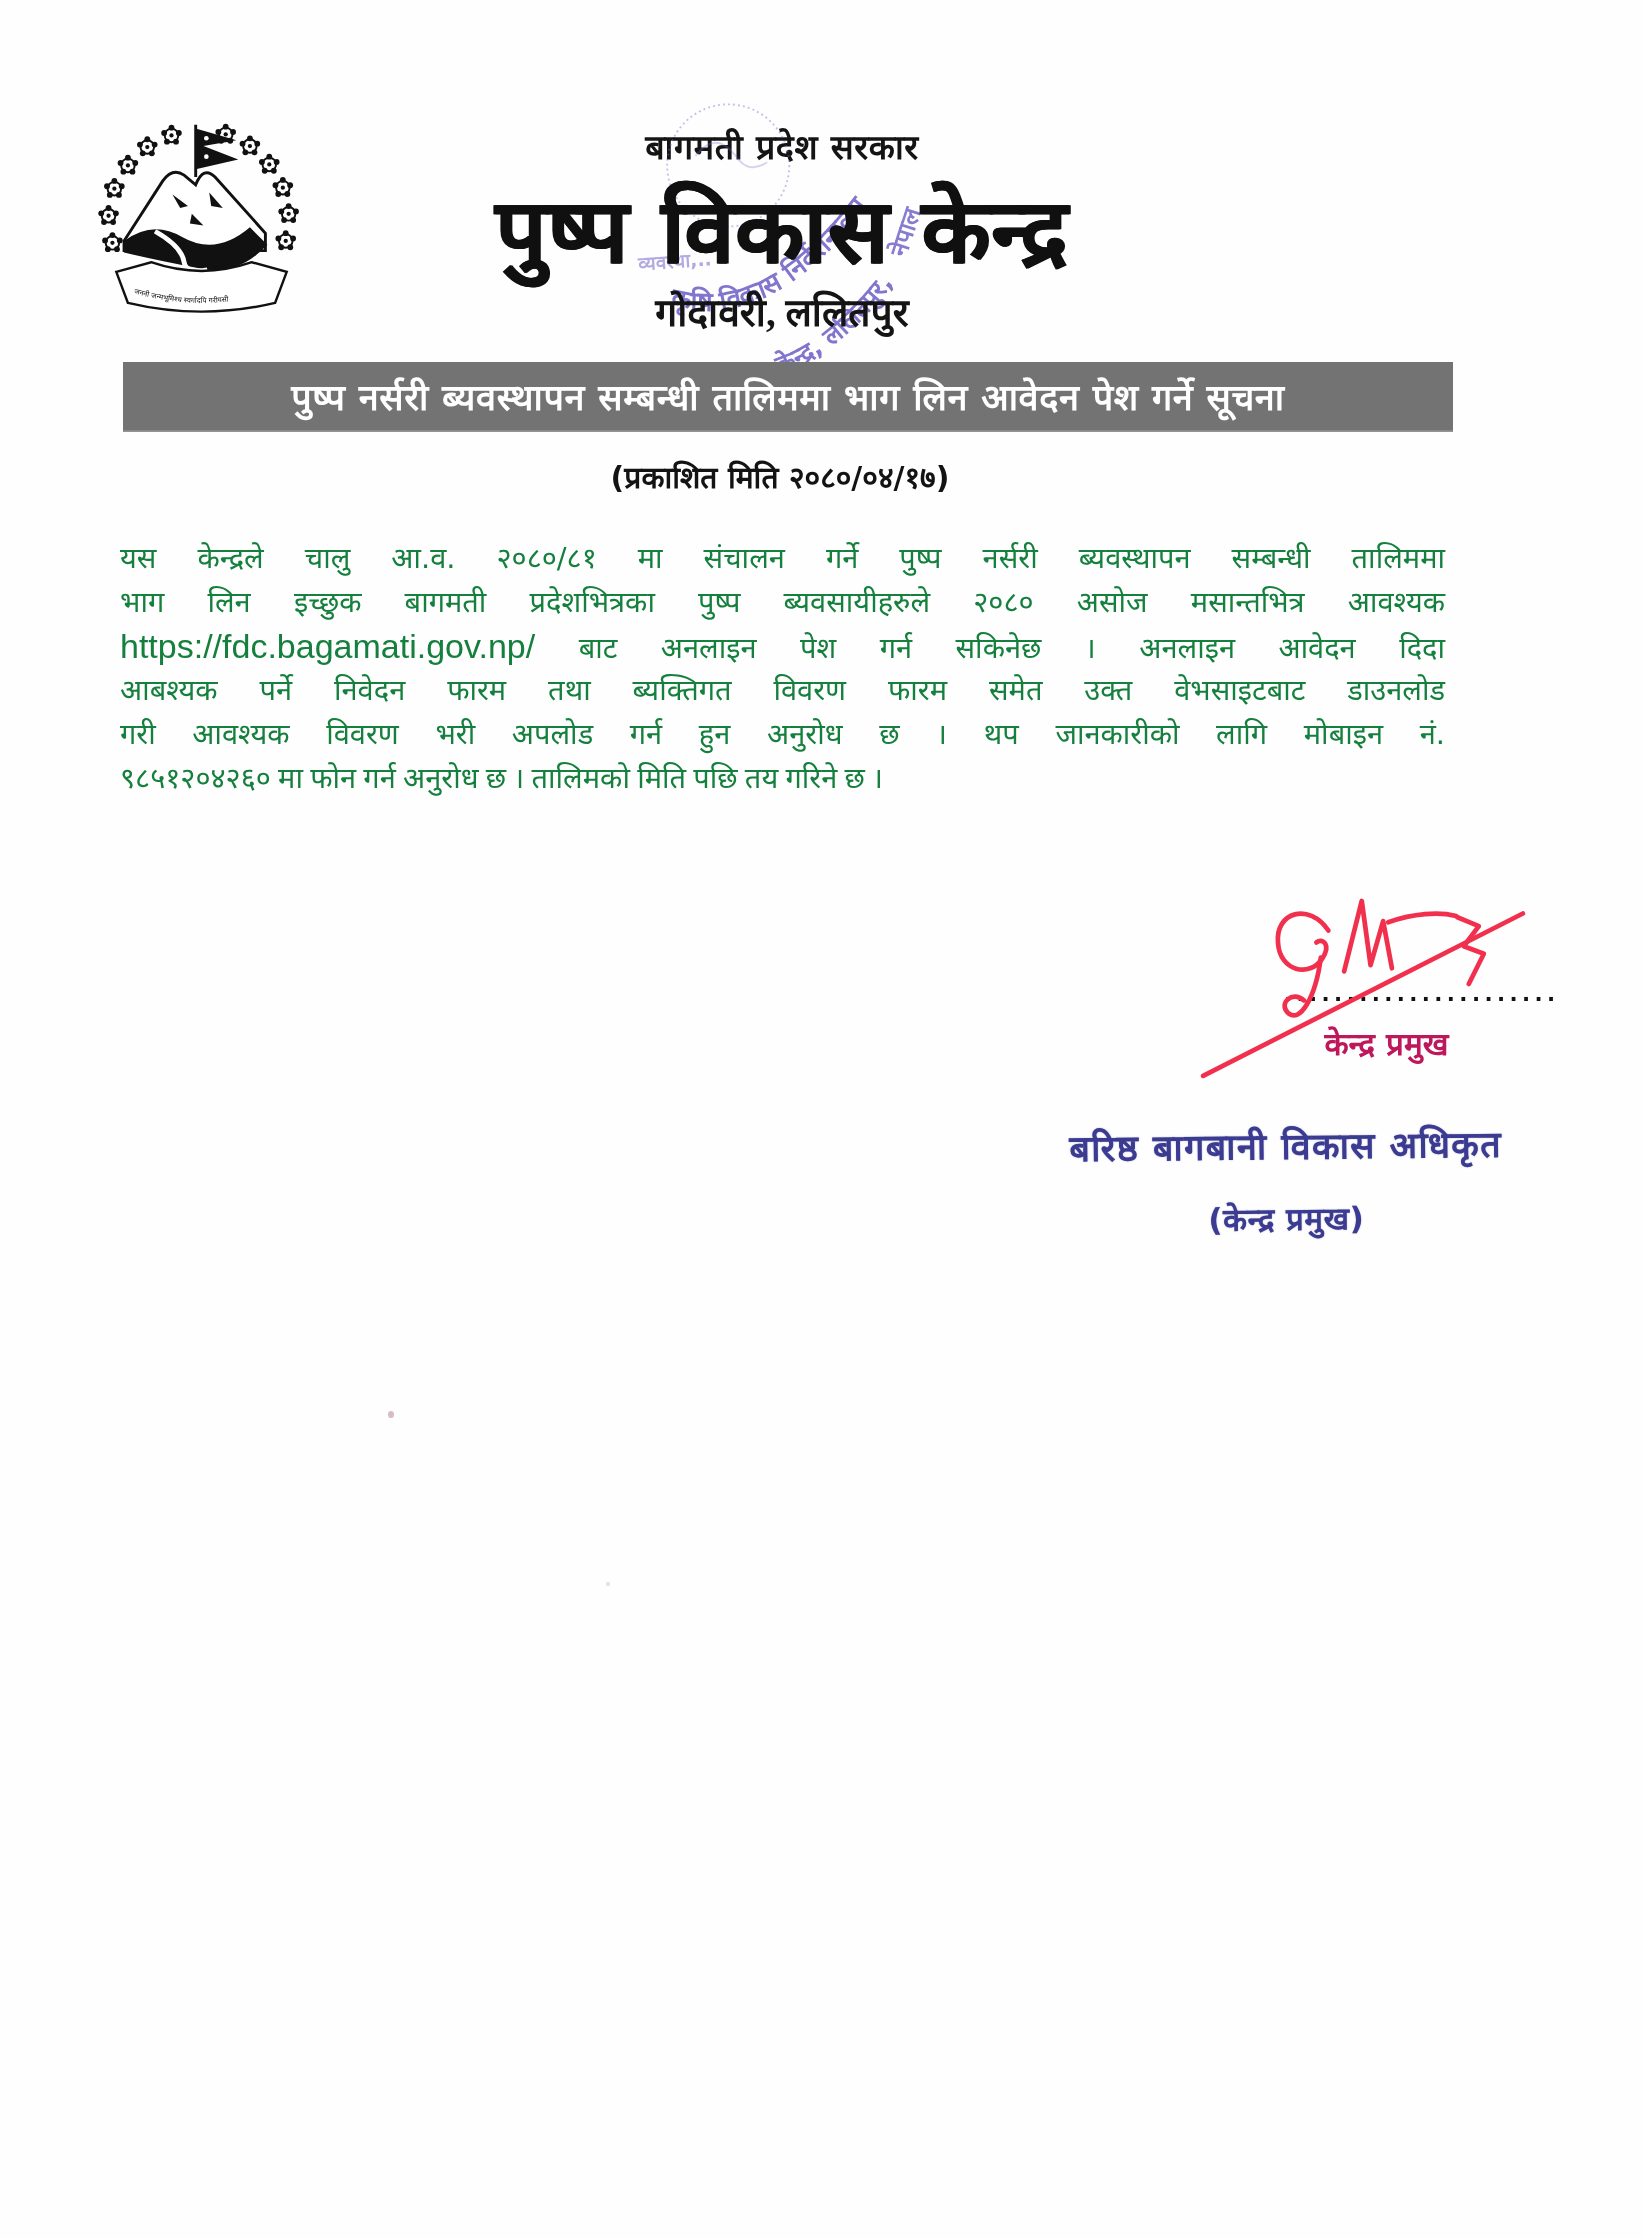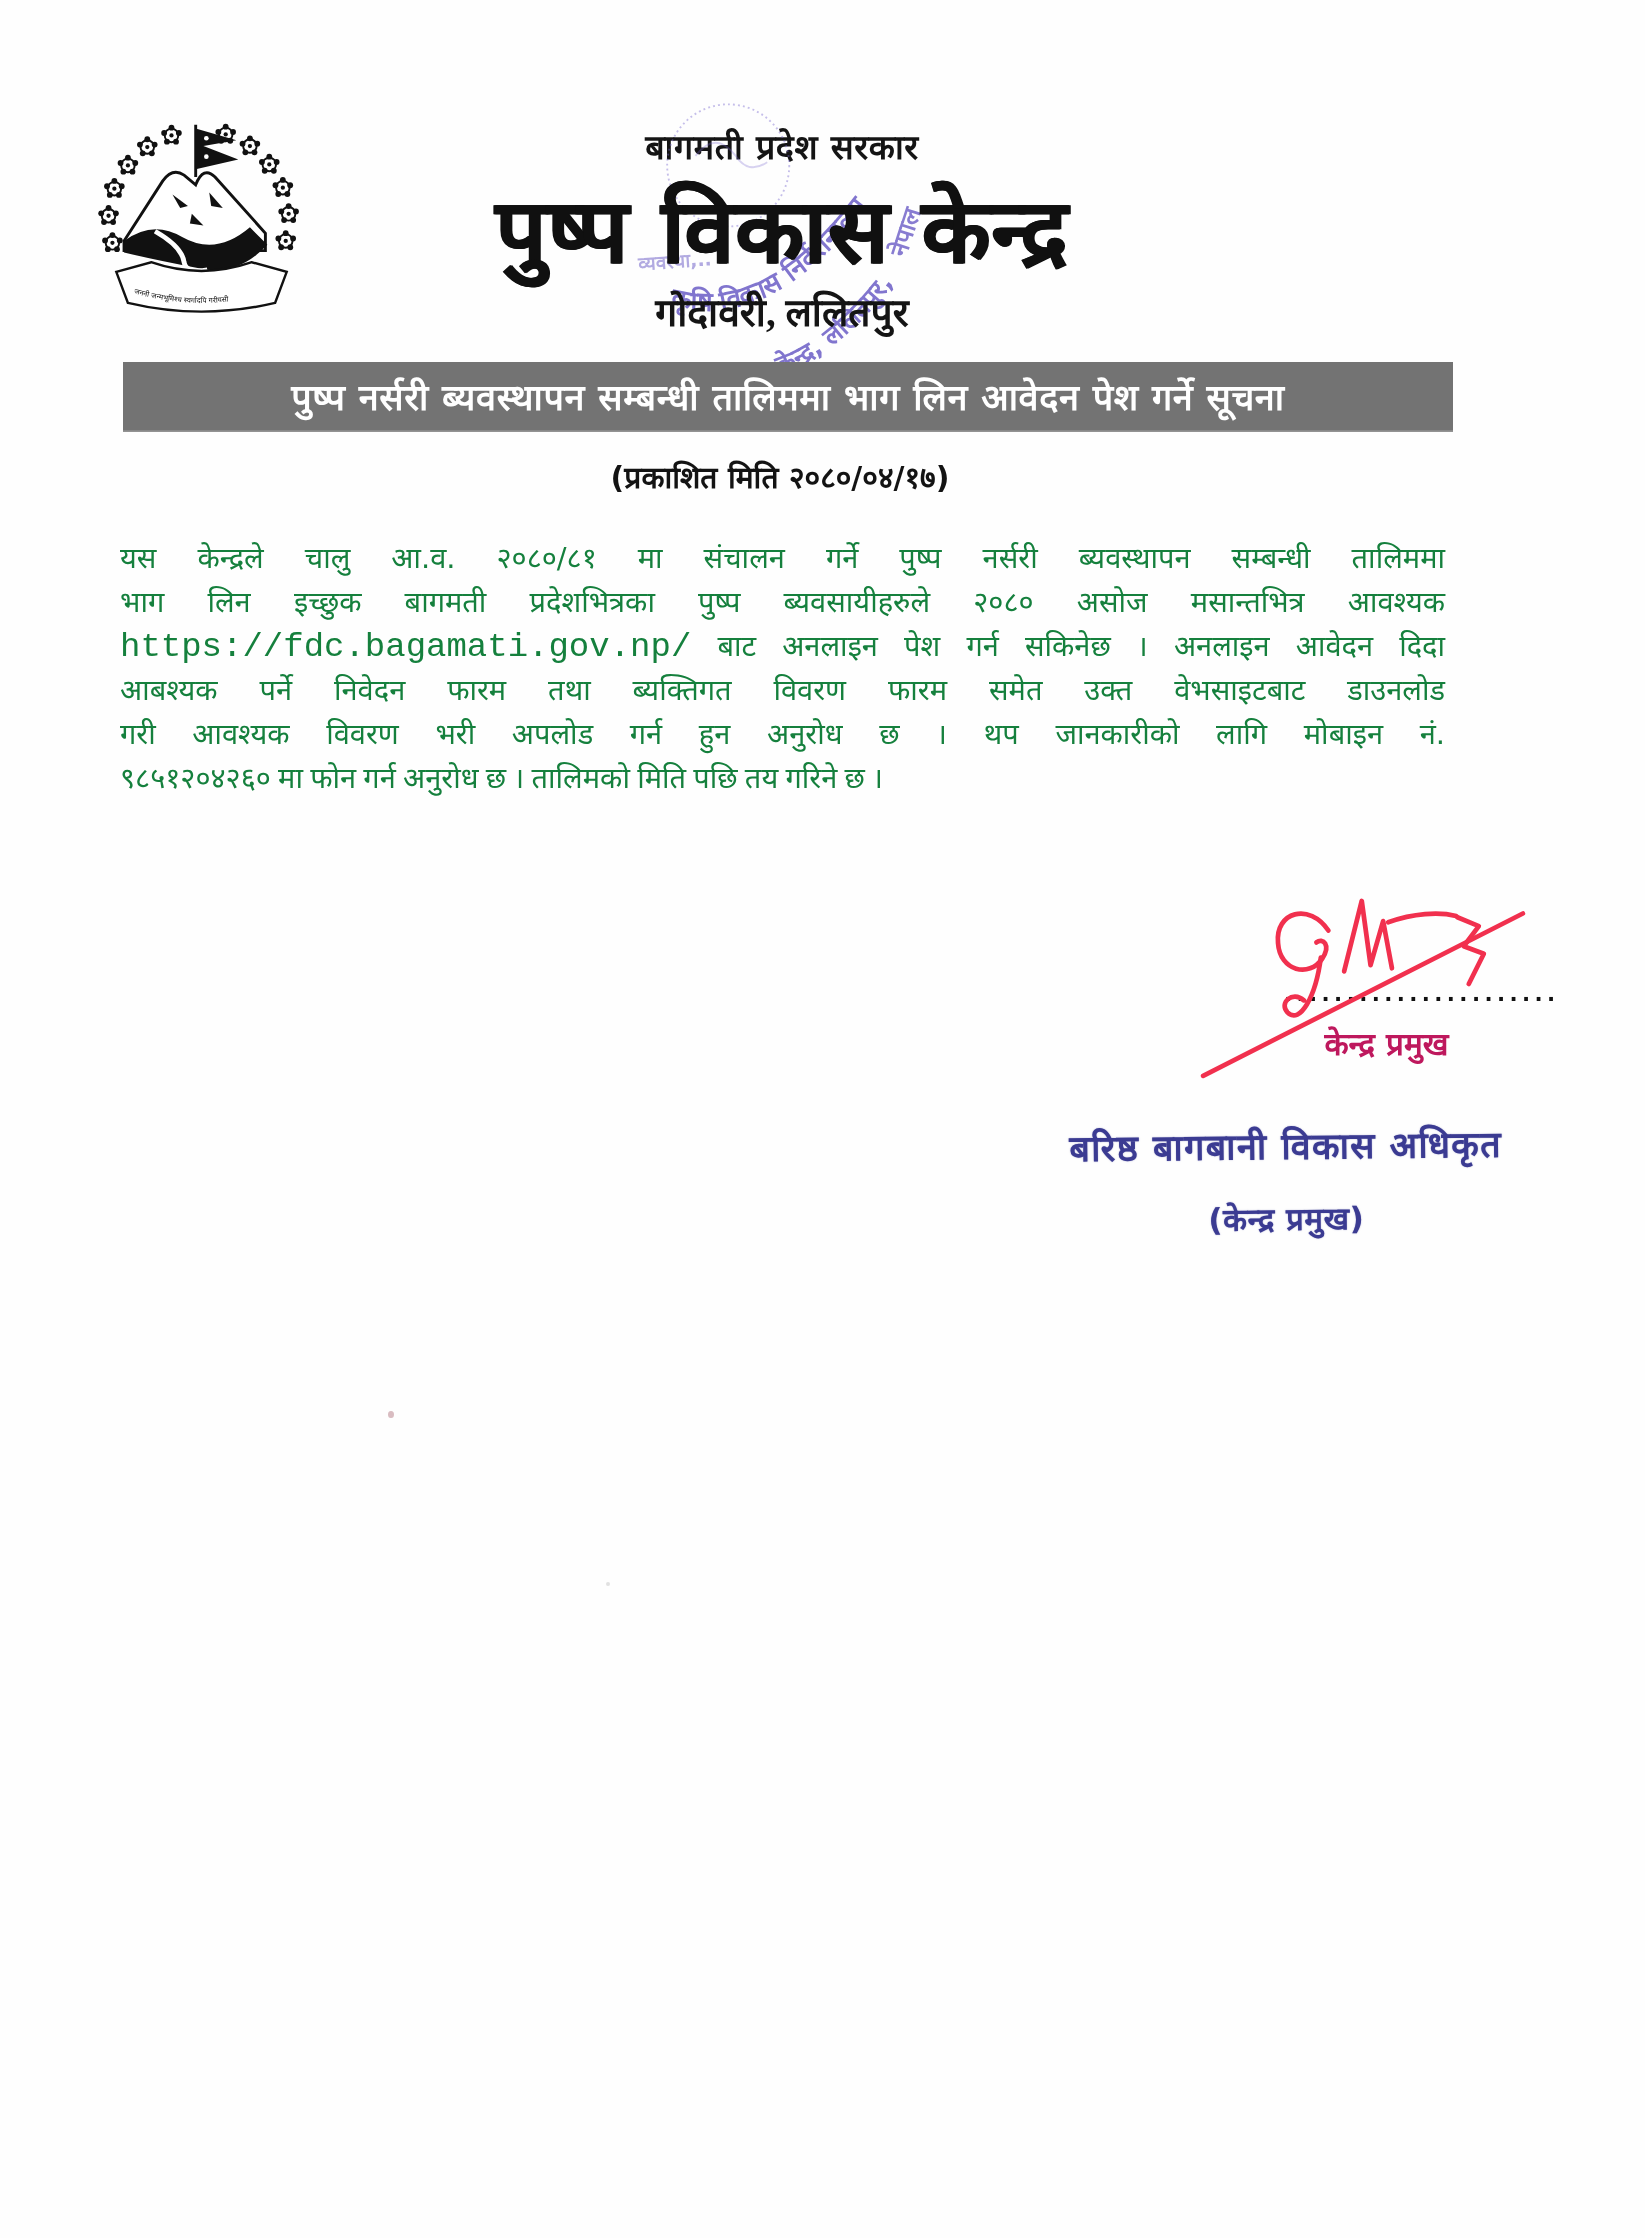--- a/index.html
+++ b/index.html
@@ -46,21 +46,21 @@
   }
   
   .body-text { position: absolute; left: 120px; top: 536px; width: 1325px; }
   .jline {
     width: 100%; height: 44px; line-height: 44px;
     font-size: 29px; color: #15803d;
     text-align: justify; text-align-last: justify;
     white-space: nowrap;
   }
   .jline.last { text-align-last: left; font-family: Liberation Serif, serif; }
-  .url { font-family: Liberation Mono, monospace; font-size: 34px; letter-spacing: 0px; }
+  .url { font-family: Liberation Sans, sans-serif; font-size: 34px; letter-spacing: 0px; }
   
   .signature-svg { position: absolute; left: 1199px; top: 877px; width: 328px; height: 214px; z-index: 5; }
   .dotted-line {
     position: absolute; left: 1284px; top: 981px; width: 189px;
     font-size: 21.4px; font-weight: 900; letter-spacing: 4.4px; color: #111;
     z-index: 4; white-space: nowrap;
   }
   .sig-title {
     position: absolute; left: 1254px; top: 1021px; width: 265px;
     text-align: center; font-size: 31.5px; font-weight: 700; color: #be185d; z-index: 4;

